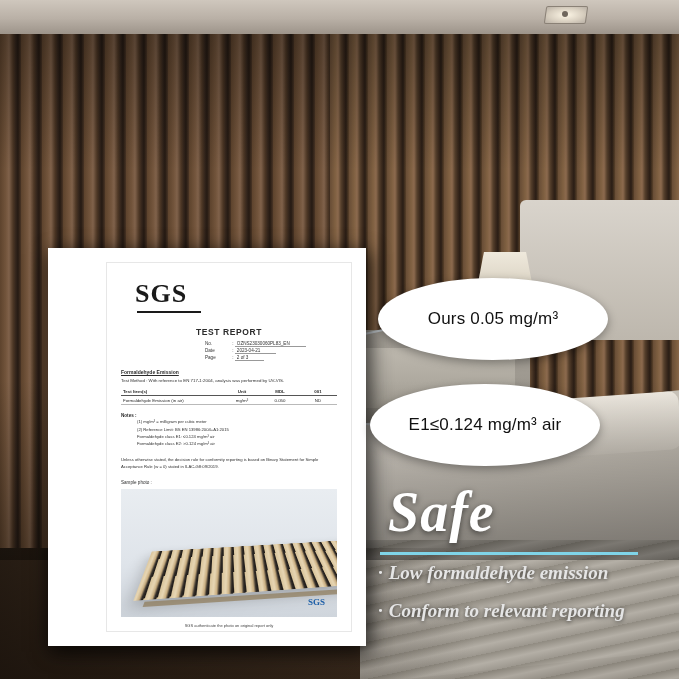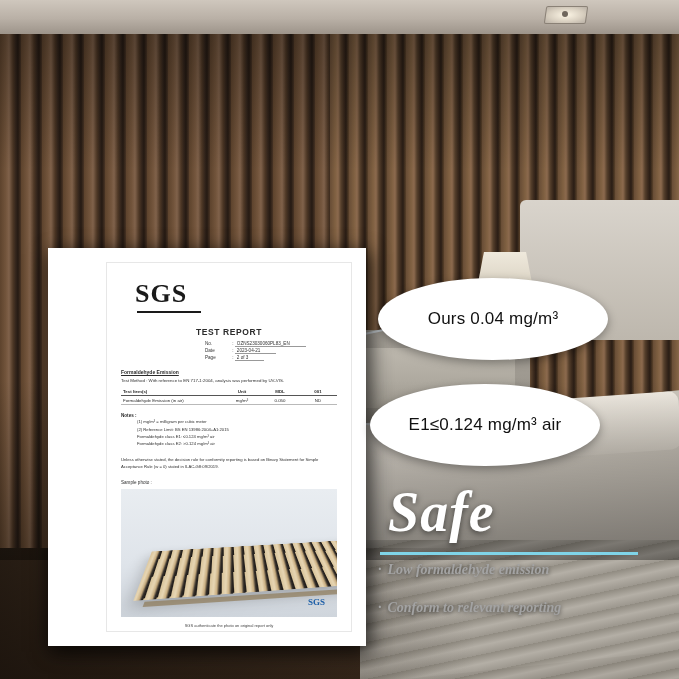--- a/index.html
+++ b/index.html
@@ -327,22 +327,22 @@
     left: 380px; top: 552px;
     width: 258px; height: 3px;
     background: #7fd4e8;
   }
   .bullet {
     position: absolute;
     left: 378px;
     font-family: "Liberation Serif", serif;
     font-style: italic;
     font-weight: bold;
-    font-size: 14px;
-    color: #a3a3a3;
+    font-size: 19px;
+    color: #e5e5e5;
     text-shadow: 0 1px 4px rgba(0,0,0,0.6);
     white-space: nowrap;
   }
   #bullet0 { top: 562px; }
   #bullet1 { top: 600px; }
   .bullet .dot { margin-right: 6px; }
 </style>
 </head>
 <body>
 
@@ -439,21 +439,21 @@
       <div class="sample-photo">
         <div class="panel-img"></div>
         <div class="panel-edge"></div>
         <div class="sgs-stamp">SGS</div>
       </div>
       <div class="photo-caption">SGS authenticate the photo on original report only</div>
     </div>
   </div>
 
   <div class="bubble" id="bubble1">
-    <span>Ours 0.04 mg/m³</span>
+    <span>Ours 0.05 mg/m³</span>
   </div>
   <div class="bubble" id="bubble2">
     <span>E1≤0.124 mg/m³ air</span>
   </div>
 
   <div class="safe-title">Safe</div>
   <div class="safe-rule"></div>
 
   <div class="bullet" id="bullet0">
     <span class="dot">·</span><span>Low formaldehyde emission</span>

